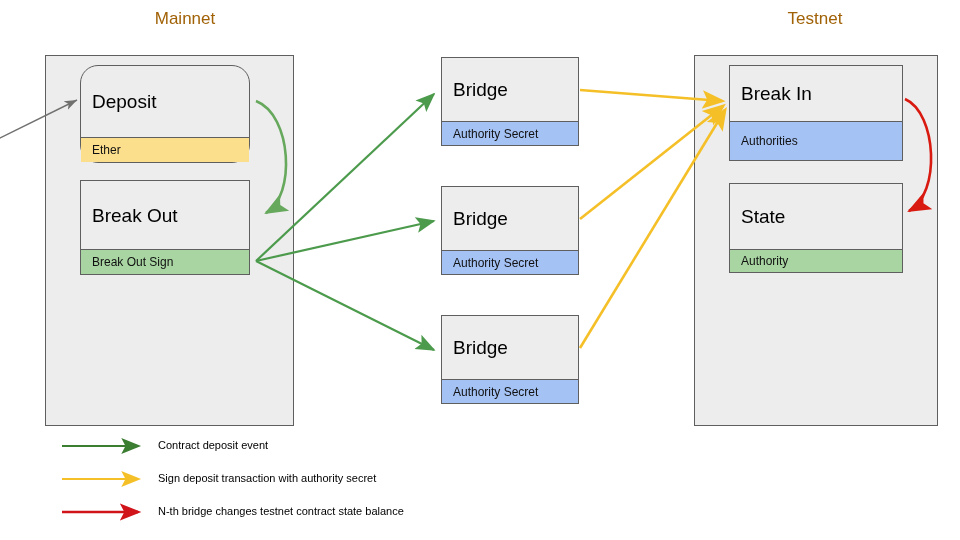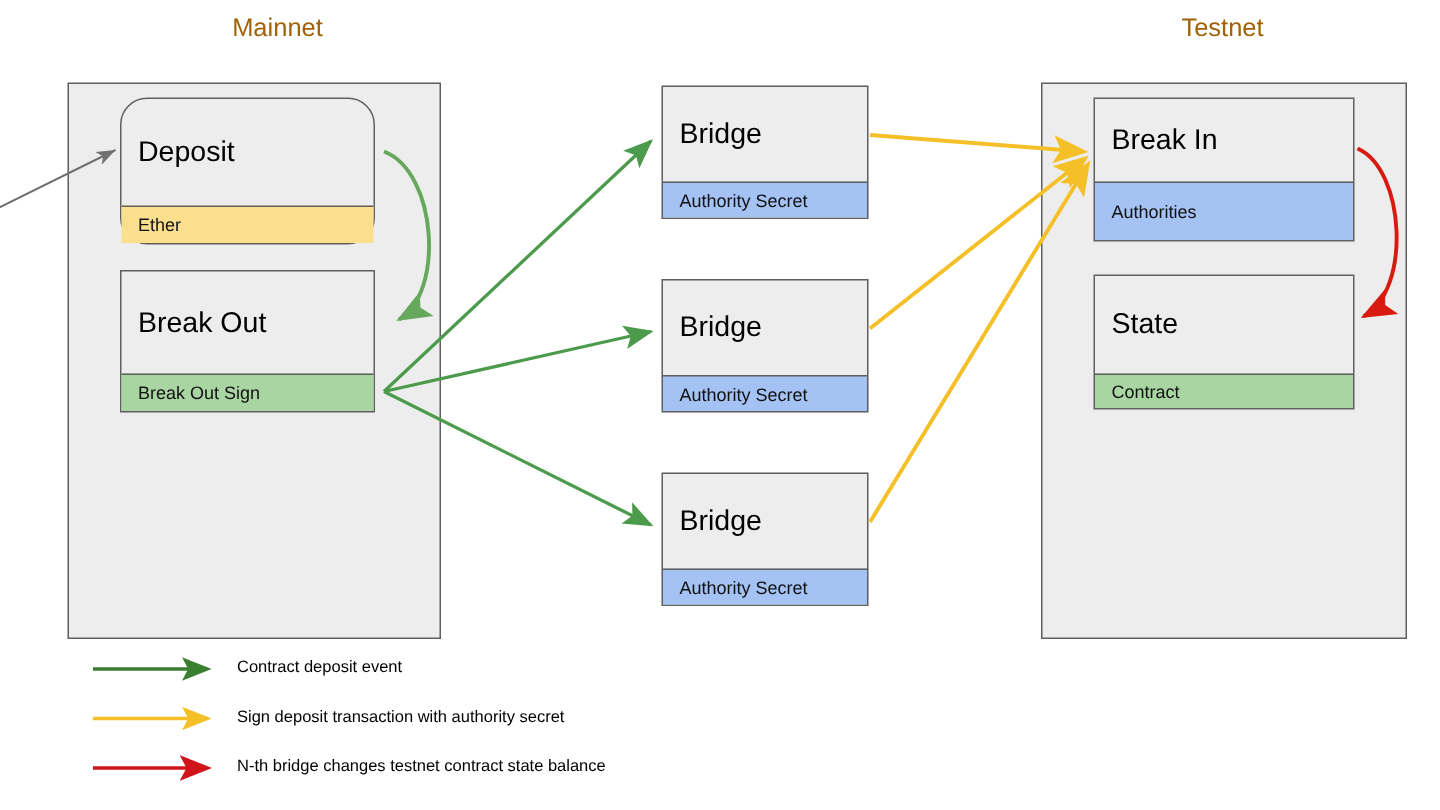--- a/index.html
+++ b/index.html
@@ -162,21 +162,21 @@
     <div class="card-band band-blue" style="height:39px;">
         <span>Authorities</span>
       </div>
   </div>
 
   <div class="card" style="left:729px; top:183px; width:174px; height:90px;">
     <div class="card-body">
       <span class="card-title">State</span>
     </div>
     <div class="card-band band-green" style="height:23px;">
-        <span>Contract</span>
+        <span>Authority</span>
       </div>
   </div>
 
   <svg class="layer" viewBox="0 0 960 540">
     <defs>
       <marker id="mk-green" markerWidth="11" markerHeight="11" refX="8.2" refY="4" orient="auto" markerUnits="strokeWidth">
         <path d="M0,0.4 L9,4 L0,7.6 L1.9,4 Z" fill="#4c9a4c"></path>
       </marker>
       <marker id="mk-green-curve" markerWidth="11" markerHeight="11" refX="8.2" refY="4" orient="auto" markerUnits="strokeWidth">
         <path d="M0,0.4 L9,4 L0,7.6 L1.9,4 Z" fill="#66a85c"></path>

